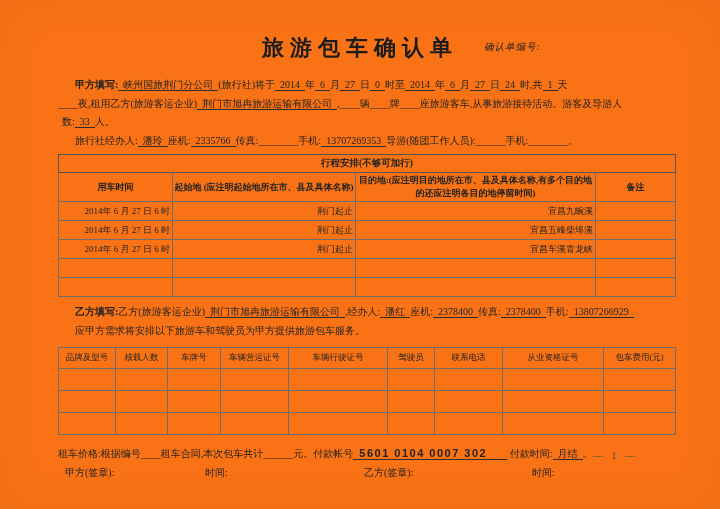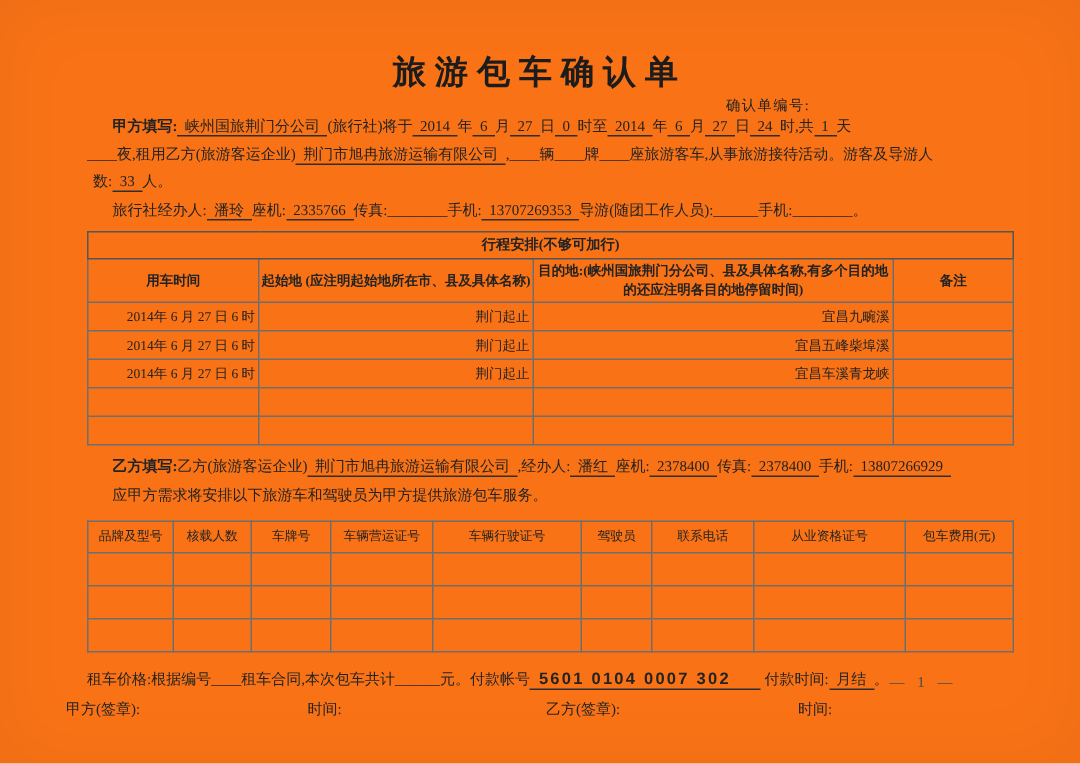--- a/index.html
+++ b/index.html
@@ -6,21 +6,21 @@
   .page{
     position:relative;width:720px;height:509px;background:#f97316;
     font-family:"Liberation Serif","DejaVu Serif",serif;color:#232323;
     overflow:hidden;box-shadow:inset 0 0 50px rgba(0,0,0,.05);
   }
   
   .doc-title{
     text-align:center;padding-top:33px;font-size:22px;font-weight:bold;
     letter-spacing:6px;color:#1c1c1c;
   }
-  .confirm-no{position:absolute;left:484px;top:64px;font-size:9.5px;letter-spacing:1px;}
+  .confirm-no{position:absolute;left:484px;top:41px;font-size:9.5px;letter-spacing:1px;font-style:italic;}
   
   .para{margin:13px 45px 0 58px;font-size:10px;line-height:18.5px;}
   .pline{white-space:nowrap;overflow:hidden;}
   .ind17{text-indent:17px;}
   .ind4{text-indent:4px;}
   .b{font-weight:bold;}
   .u{border-bottom:1px solid #2e2e2e;padding:0 5px;}
   .acct{
     font-family:"Liberation Sans","DejaVu Sans",sans-serif;font-weight:bold;
     font-size:11px;letter-spacing:1.5px;padding:0 20px 0 6px;border-bottom:1px solid #2e2e2e;
@@ -31,21 +31,21 @@
   .t1{margin-top:4px;font-size:9px;}
   .t1 .t-title th{font-size:9.5px;font-weight:bold;height:15px;border-color:#555;}
   .t1 tbody td{height:18px;text-align:right;padding:0 2px;}
   .t2{margin-top:7px;font-size:8.5px;border-radius:11px;}
   .t2 thead th{font-weight:normal;height:20px;text-align:center;padding:0 1px;}
   .t2 tbody td{height:19px;}
   
   .foot{margin:9px 45px 0 58px;font-size:10px;line-height:18px;}
   .sign-row{position:relative;height:18px;margin-top:3px;font-size:10px;}
   .sign-row span{position:absolute;top:0;}
-  .pos-a{left:44px;} .pos-ta{left:205px;} .pos-b{left:364px;} .pos-tb{left:532px;}
+  .pos-a{left:65px;} .pos-ta{left:205px;} .pos-b{left:364px;} .pos-tb{left:532px;}
   .page-num{position:absolute;left:593px;top:450px;font-size:10px;letter-spacing:3px;color:#4a4a4a;}
 </style>
 </head>
 <body>
 
 <div class="page">
 
   <div class="doc-title">旅游包车确认单</div>
   <div class="confirm-no">确认单编号:</div>
 
@@ -64,21 +64,21 @@
         <col style="width:80px">
     </colgroup>
     <thead>
       <tr class="t-title">
         <th colspan="4">行程安排(不够可加行)</th>
       </tr>
     <tr>
           <th>用车时间</th>
           <th>起始地
 (应注明起始地所在市、县及具体名称)</th>
-          <th>目的地:(峡州国旅荆门分公司、县及具体名称,有多个目的地的还应注明各目的地停留时间)</th>
+          <th>目的地:(应注明目的地所在市、县及具体名称,有多个目的地的还应注明各目的地停留时间)</th>
           <th>备注</th>
         </tr>
       </thead>
     <tbody>
         <tr>
           <td>2014年 6 月 27 日 6 时</td>
           <td>荆门起止</td>
           <td>宜昌九畹溪</td>
           <td></td>
         </tr>

